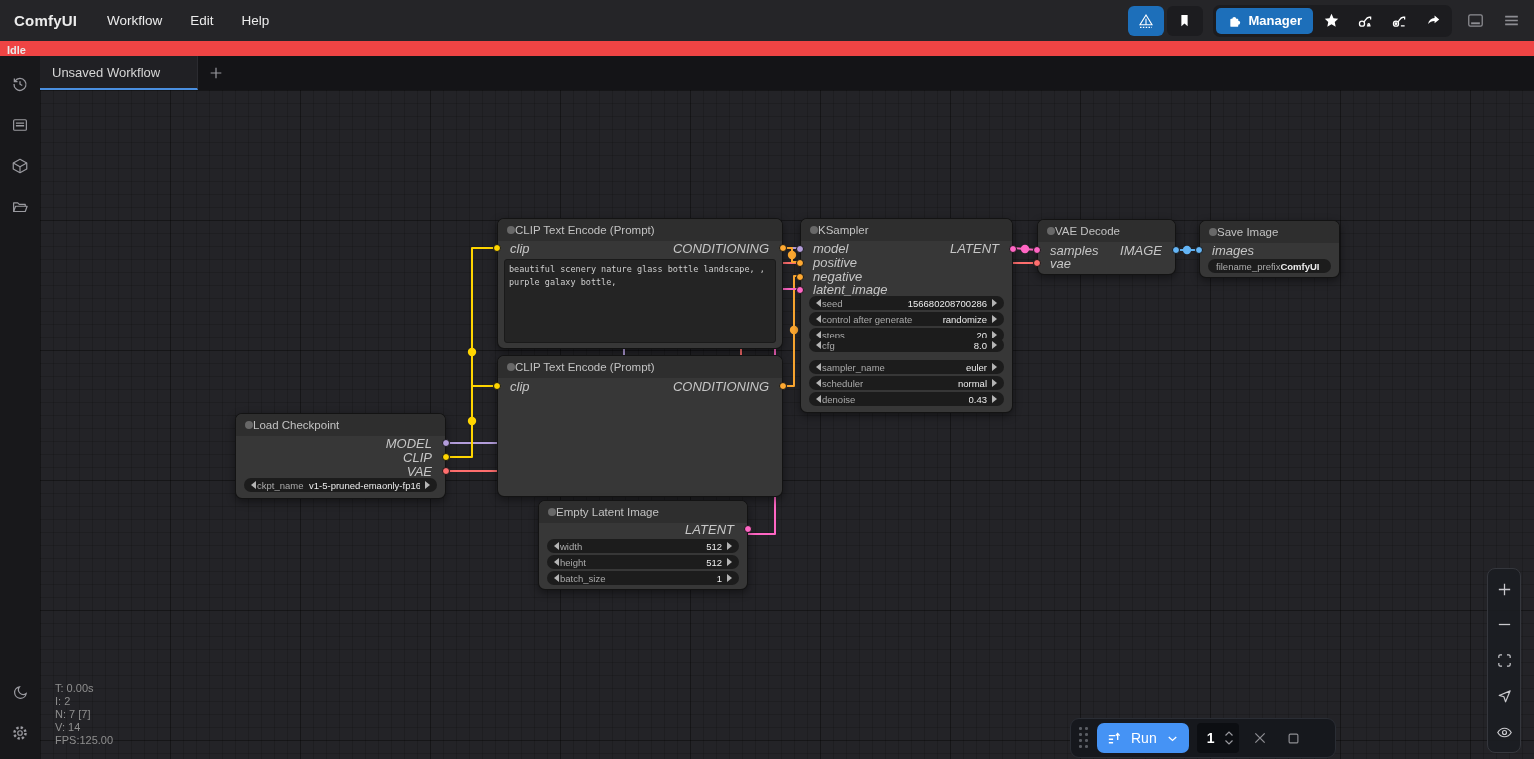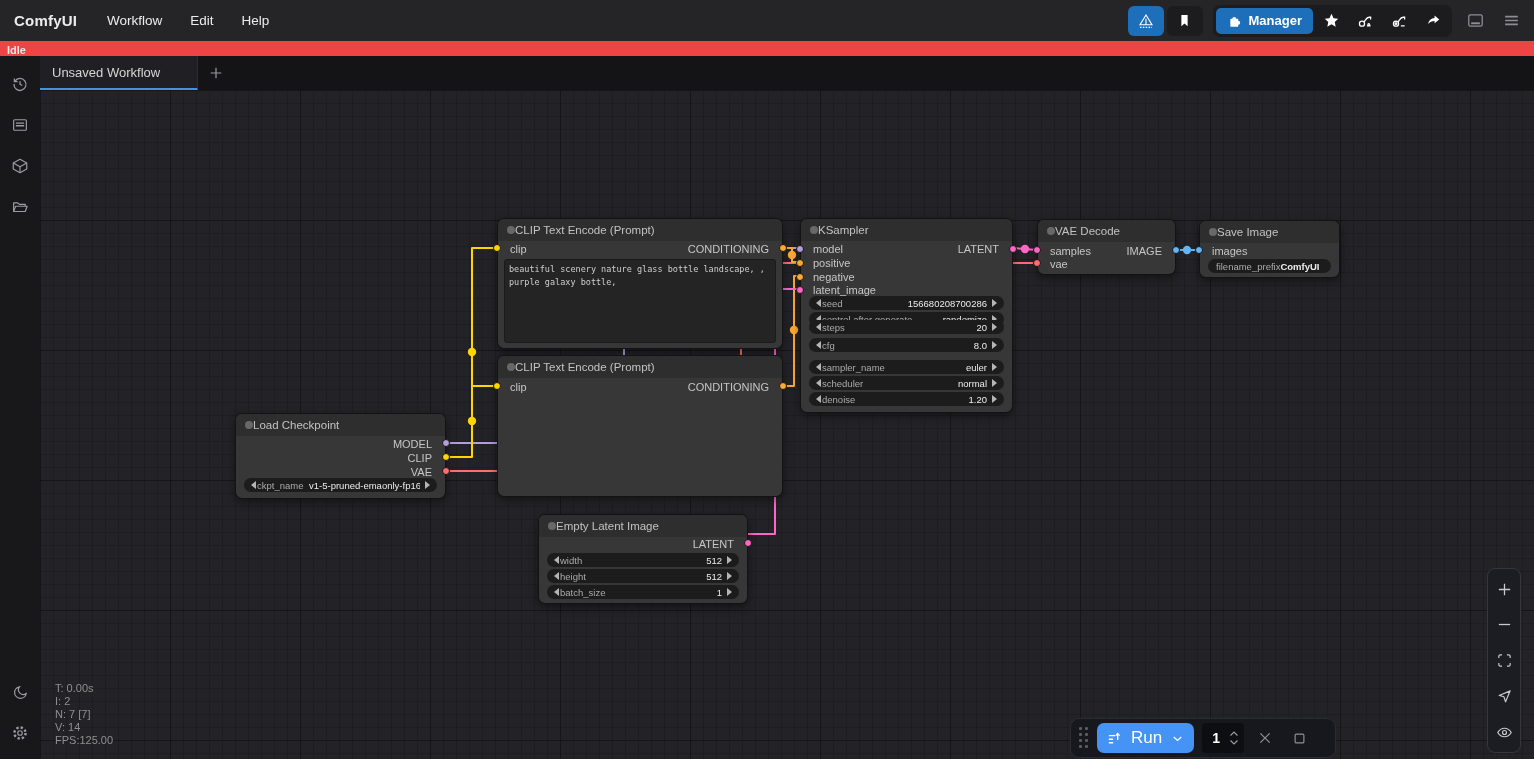--- a/index.html
+++ b/index.html
@@ -65,21 +65,21 @@
           border-radius:7px; box-shadow:0 3px 8px rgba(0,0,0,.45); }
   .node-title { height:22px; background:#2e2e2e; border-radius:6px 6px 0 0;
                 display:flex; align-items:center; padding-left:9px;
                 color:#c2c2c2; font-size:11.5px; }
   .cdot { width:8px; height:8px; border-radius:50%; background:#686868; flex:0 0 auto; }
   .pin { position:absolute; width:8px; height:8px; border:1px solid #161616;
          border-radius:50%; }
   .p-model{background:var(--c-model);} .p-clip{background:var(--c-clip);}
   .p-vae{background:var(--c-vae);} .p-cond{background:var(--c-conditioning);}
   .p-latent{background:var(--c-latent);} .p-image{background:var(--c-image);}
-  .plabel { position:absolute; height:12px; line-height:12px; font-size:11px; color:#c6c6c6; }
+  .plabel { position:absolute; height:12px; line-height:12px; font-size:13px; color:#c6c6c6;font-style:italic; }
   .plabel.out { text-align:right; }
   .widget { position:absolute; left:8px; right:8px; height:14px; background:#1c1c1c;
             border-radius:7px; display:flex; align-items:center; padding:0 7px;
             font-size:9.5px; color:#ababab; }
   .widget .wname { margin-left:1px; white-space:nowrap; }
   .widget .wval { margin-left:auto; margin-right:5px; color:#ececec; white-space:nowrap;
                   overflow:hidden; max-width:62%; }
   .arr-l { width:0; height:0; border-top:4px solid transparent; border-bottom:4px solid transparent;
            border-right:5px solid #b5b5b5; }
   .arr-r { width:0; height:0; border-top:4px solid transparent; border-bottom:4px solid transparent;
@@ -97,21 +97,21 @@
                 padding:8px 0; color:#c9c9cd; }
   .zp-btn { width:24px; height:24px; display:flex; align-items:center; justify-content:center; }
 
   .runbar { position:absolute; left:1030px; top:628px; width:266px; height:40px;
             background:#16181d; border:1px solid #2a2d34; border-radius:9px;
             display:flex; align-items:center; padding:0 8px; gap:8px; }
   .drag-dots { display:grid; grid-template-columns:repeat(2,4px); grid-auto-rows:4px; gap:2px; }
   .drag-dots i { width:2.5px; height:2.5px; border-radius:50%; background:#5a5d64; }
   .run-btn { height:30px; background:var(--c-run_blue); border-radius:7px; display:flex;
              align-items:center; color:#fff; padding:0 9px; gap:8px; }
-  .run-label { font-size:17px; }
+  .run-label { font-size:14px; }
   .count-box { height:30px; width:42px; background:#0c0e12; border-radius:4px; display:flex;
                align-items:center; padding:0 4px 0 10px; color:#fff; }
   .count-val { font-size:14px; font-weight:bold; flex:1; }
   .steppers { display:flex; flex-direction:column; color:#9a9aa0; }
   .rb-icon { width:26px; height:26px; display:flex; align-items:center; justify-content:center; color:#8e8e93; }
 
   svg.ic { display:block; }
 </style>
 </head>
 <body>
@@ -362,21 +362,21 @@
           <span class="wname">seed</span>
           <span class="wval">156680208700286</span>
           <span class="arr-r"></span>
         </div>
         <div class="widget" style="top:93px">
           <span class="arr-l"></span>
           <span class="wname">control after generate</span>
           <span class="wval">randomize</span>
           <span class="arr-r"></span>
         </div>
-        <div class="widget" style="top:101px">
+        <div class="widget" style="top:109px">
           <span class="arr-l"></span>
           <span class="wname">steps</span>
           <span class="wval">20</span>
           <span class="arr-r"></span>
         </div>
         <div class="widget" style="top:119px">
           <span class="arr-l"></span>
           <span class="wname">cfg</span>
           <span class="wval">8.0</span>
           <span class="arr-r"></span>
@@ -389,21 +389,21 @@
         </div>
         <div class="widget" style="top:157px">
           <span class="arr-l"></span>
           <span class="wname">scheduler</span>
           <span class="wval">normal</span>
           <span class="arr-r"></span>
         </div>
         <div class="widget" style="top:173px">
           <span class="arr-l"></span>
           <span class="wname">denoise</span>
-          <span class="wval">1.20</span>
+          <span class="wval">0.43</span>
           <span class="arr-r"></span>
         </div>
       </div>
 
       <div class="node" style="left:997px;top:129px;width:139px;height:56px">
         <div class="node-title">
           <span class="cdot"></span>
           <span>VAE Decode</span>
         </div>
         <span class="pin p-latent" style="left:-5px;top:26px"></span>
@@ -420,21 +420,21 @@
           <span>Save Image</span>
         </div>
         <span class="pin p-image" style="left:-5px;top:25px"></span>
         <span class="plabel" style="left:12px;top:24px">images</span>
         <div class="widget" style="top:38px">
           <span class="wname">filename_prefix</span>
           <span class="wval" style="font-weight:bold">ComfyUI</span>
         </div>
       </div>
 
-      <div class="node" style="left:498px;top:424px;width:210px;height:90px">
+      <div class="node" style="left:498px;top:410px;width:210px;height:90px">
         <div class="node-title">
           <span class="cdot"></span>
           <span>Empty Latent Image</span>
         </div>
         <span class="pin p-latent" style="left:205px;top:24px"></span>
         <span class="plabel out" style="right:13px;top:23px">LATENT</span>
         <div class="widget" style="top:38px">
           <span class="arr-l"></span>
           <span class="wname">width</span>
           <span class="wval">512</span>

